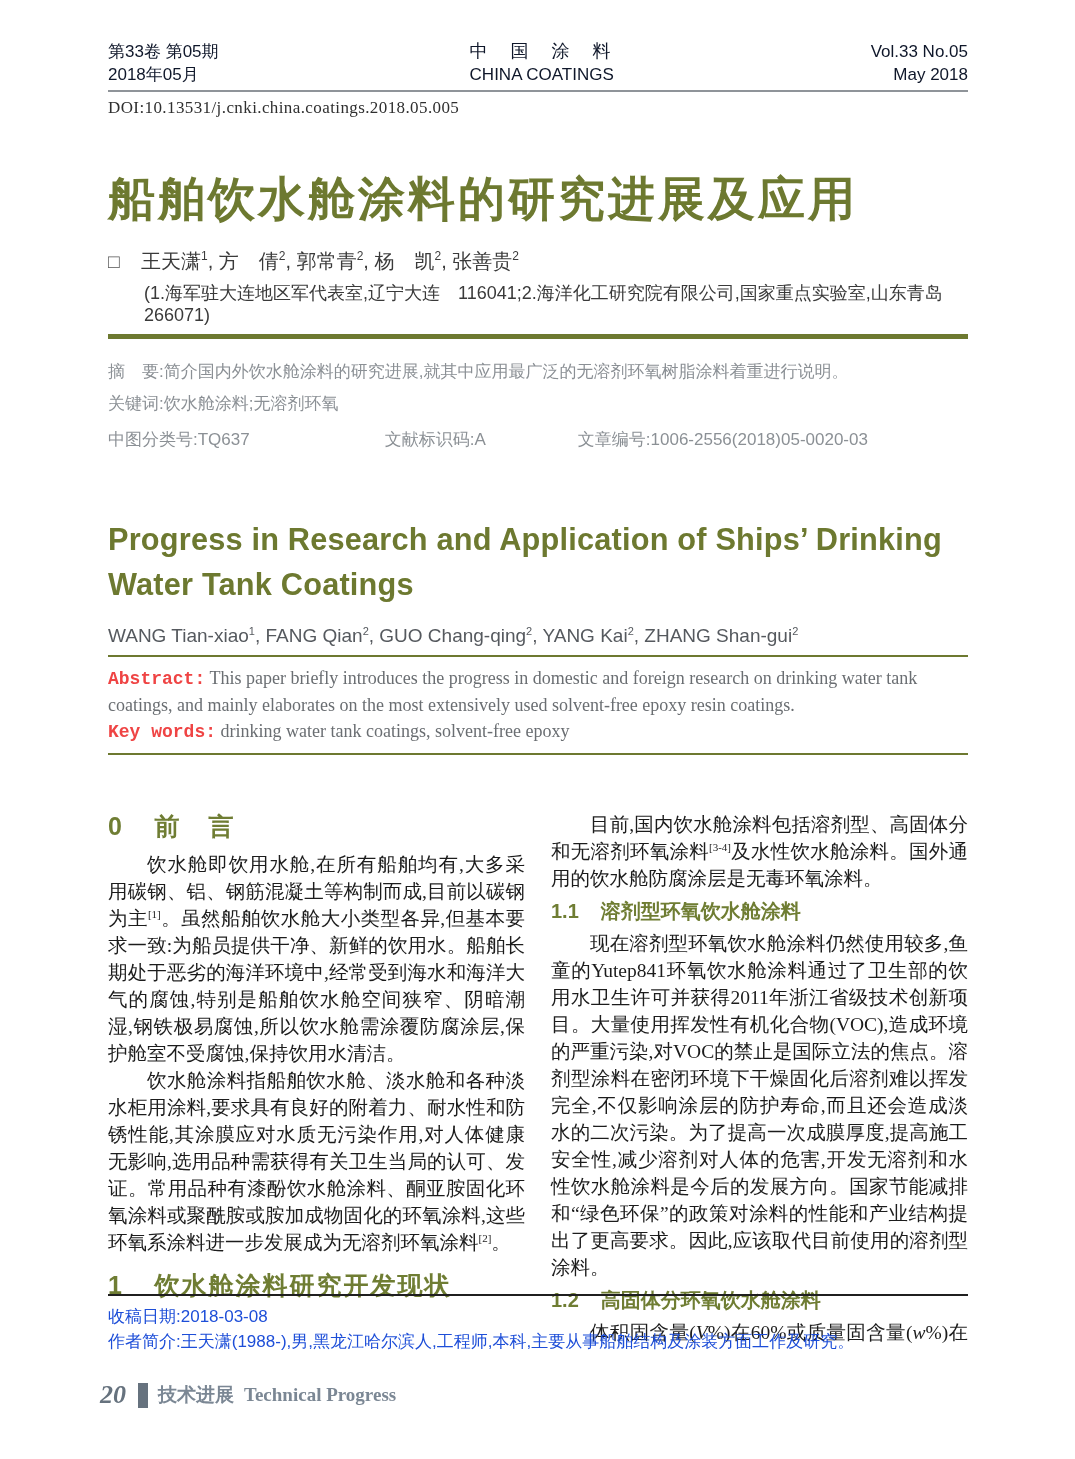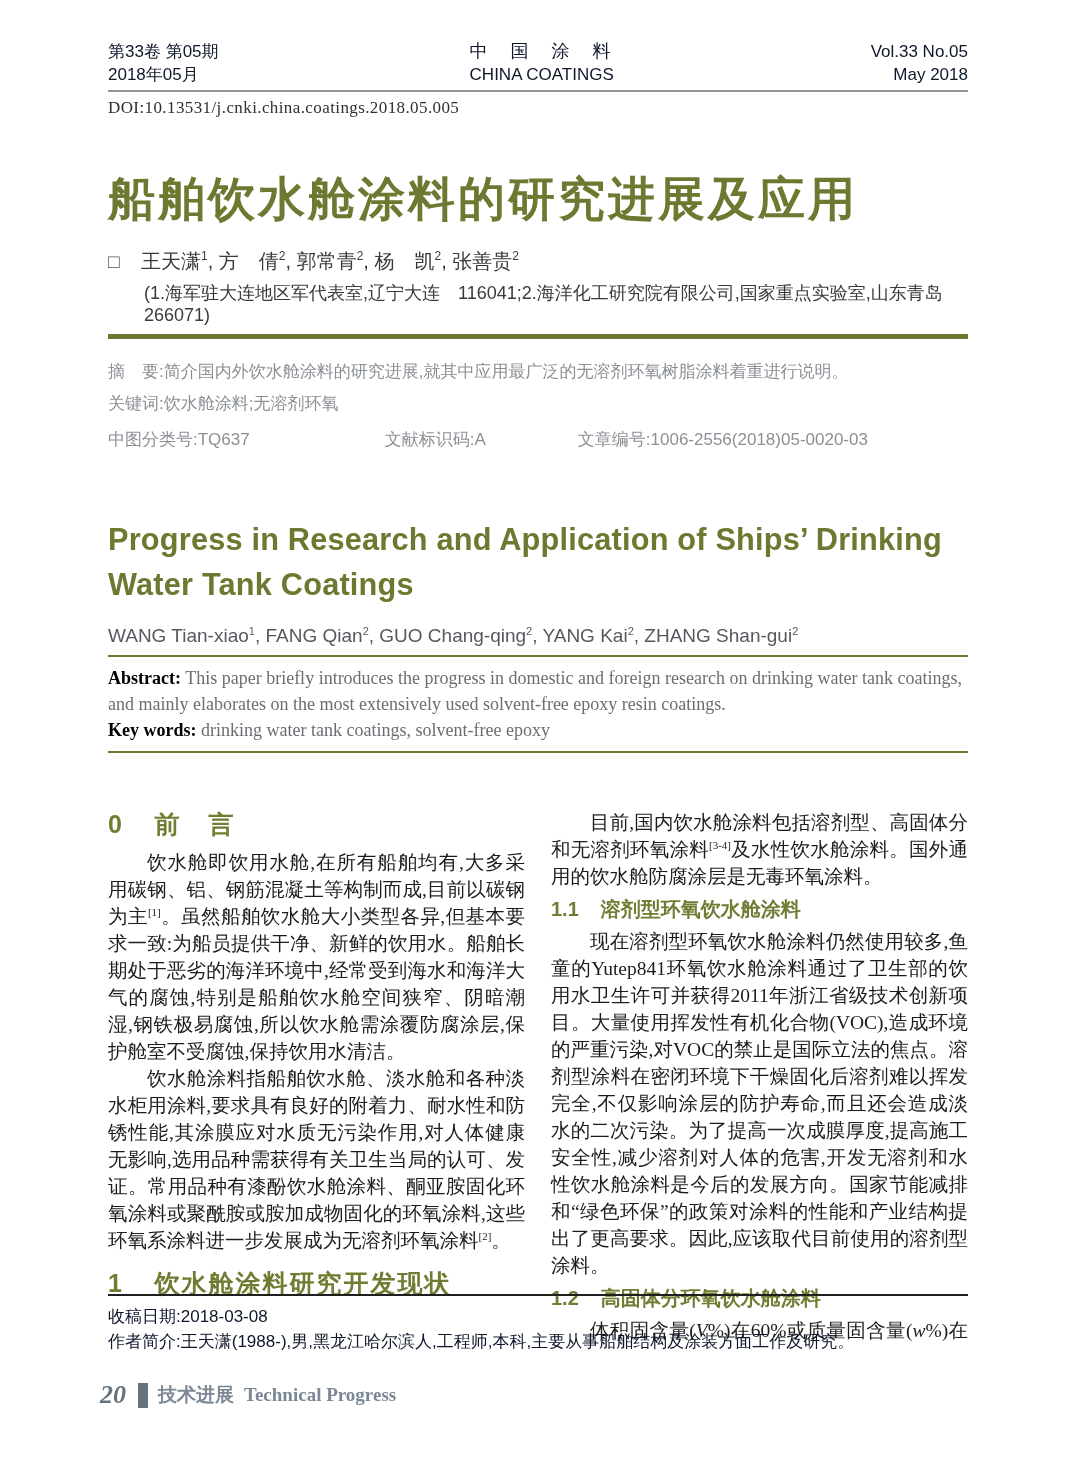--- a/index.html
+++ b/index.html
@@ -74,21 +74,21 @@
     font-family:"Liberation Sans","DejaVu Sans",sans-serif;
     font-size:19px;color:#55595e;
   }
   .authors-en sup{font-size:11px;}
   .affil-en{
     margin-top:8px;
     font-style:italic;font-size:18px;line-height:25px;color:#6a6e72;
   }
   .thin-rule{border-top:2px solid #6d7930;margin-top:8px;}
   .meta-en{margin-top:8px;font-size:18px;line-height:26px;color:#6a6e72;}
-  .elab{font-weight:700;color:#000000;}
+  .elab{font-weight:700;color:#ef4444;font-family:Liberation Mono, monospace;}
 
   
   .columns{display:flex;gap:26px;margin-top:56px;}
   .col{flex:0 0 417px;width:417px;text-align:justify;}
   .col p{margin:0;text-indent:2em;font-size:19.5px;line-height:27px;color:#1c1c1c;}
   .col p sup{font-size:11px;line-height:0;}
   .h-main{
     margin:0 0 10px 0;
     font-family:"Liberation Sans","DejaVu Sans",sans-serif;
     font-weight:700;font-size:25px;line-height:30px;color:#6f7d33;
@@ -102,21 +102,21 @@
   }
   .h-sub .ht{margin-left:1.1em;}
   .stretch{text-align-last:justify;}
   .ivar{font-style:italic;font-family:"Liberation Serif","DejaVu Serif",serif;}
 
   
   .footnote{
     position:absolute;left:108px;right:107px;top:1294px;
     border-top:2px solid #1f1f1f;padding-top:8px;
     font-family:"Liberation Sans","DejaVu Sans",sans-serif;
-    font-size:17px;line-height:25px;color:#0f172a;
+    font-size:17px;line-height:25px;color:#1d4ed8;
   }
   .page-footer{
     position:absolute;left:100px;top:1380px;
     display:flex;align-items:center;color:#7b8794;
   }
   .pnum{
     font-family:"Liberation Serif","DejaVu Serif",serif;
     font-style:italic;font-weight:700;font-size:26px;color:#66727e;
   }
   .fbar{display:inline-block;width:10px;height:25px;background:#66727e;margin:0 10px 0 12px;}

